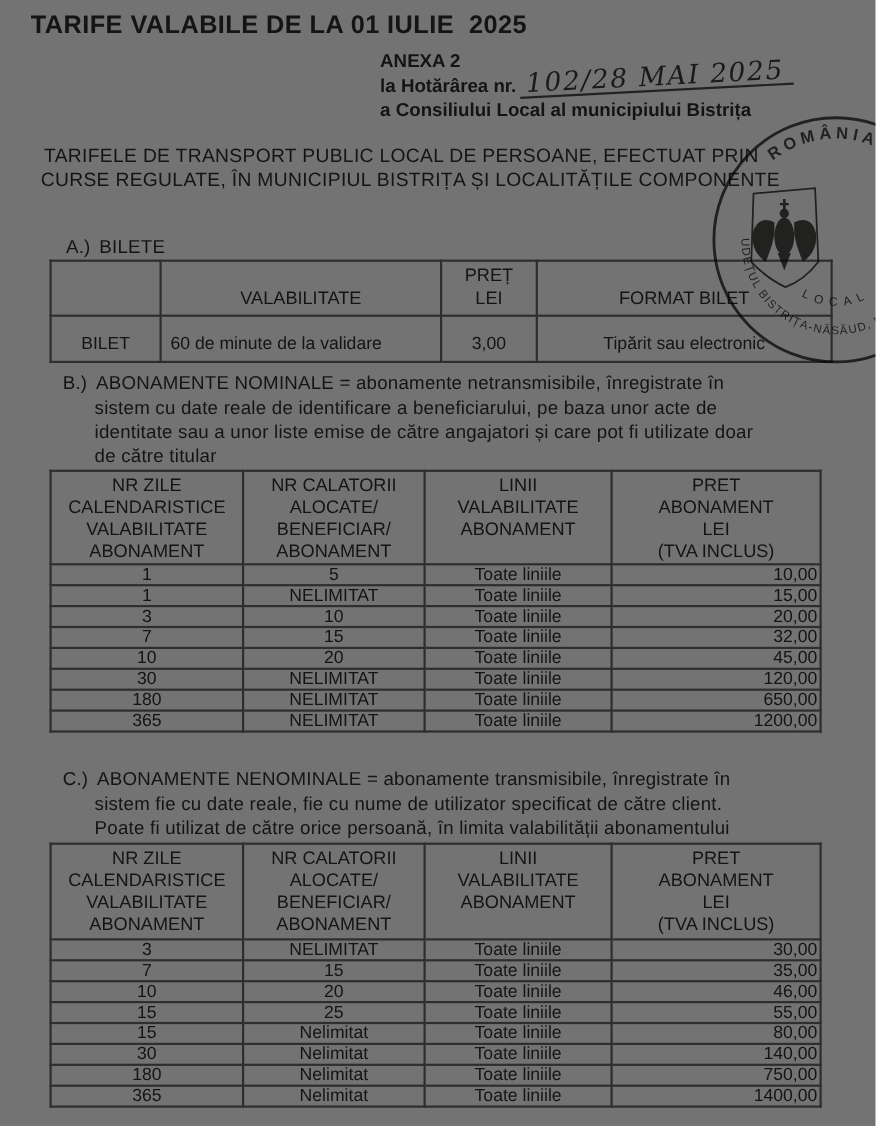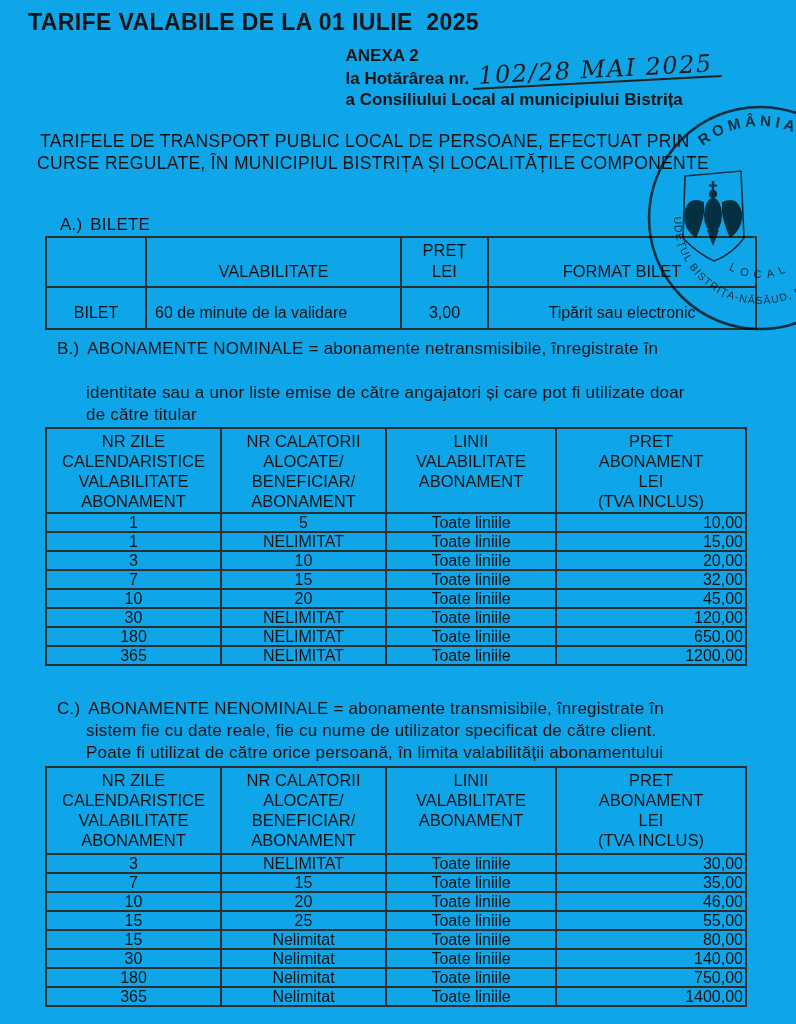--- a/index.html
+++ b/index.html
@@ -1,17 +1,17 @@
 <!DOCTYPE html>
 <html><head>
 <meta charset="utf-8">
 <style>
   html,body{margin:0;padding:0;background:#e8e8e8;}
   .page{
-    position:relative;width:796px;height:1024px;background:#0ea5e9;
+    position:relative;width:796px;height:1024px;background:#737373;
     font-family:"Liberation Sans",sans-serif;color:#141414;overflow:hidden;
     margin:0 auto;
   }
   .doc-title{
     position:absolute;top:9px;left:28px;font-size:23px;font-weight:bold;
     letter-spacing:.4px;white-space:pre;
   }
   
   .annex{position:absolute;top:46px;right:84px;text-align:left;font-weight:bold;font-size:17px;line-height:19px;}
   .annex .hot-line{margin-top:2px;white-space:nowrap;}
@@ -128,20 +128,21 @@
           <td class="al-l">60 de minute de la validare</td>
           <td class="al-c">3,00</td>
           <td class="al-c">Tipărit sau electronic</td>
         </tr>
       </tbody>
   </table>
 
   <div class="sec-line" style="top:339px;left:57px;">
     <span class="sec-letter">B.)</span><span>ABONAMENTE NOMINALE = abonamente netransmisibile, înregistrate în</span>
   </div>
+  <div class="sec-line" style="top:361px;left:86px;">sistem cu date reale de identificare a beneficiarului, pe baza unor acte de</div>
   <div class="sec-line" style="top:383px;left:86px;">identitate sau a unor liste emise de către angajatori și care pot fi utilizate doar</div>
   <div class="sec-line" style="top:405px;left:86px;">de către titular</div>
 
   <table class="tbl-b">
     <colgroup>
         <col style="width:175px">
         <col style="width:165px">
         <col style="width:170px">
         <col style="width:190px">
       </colgroup>

